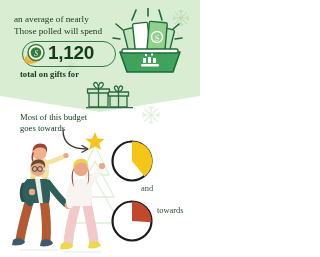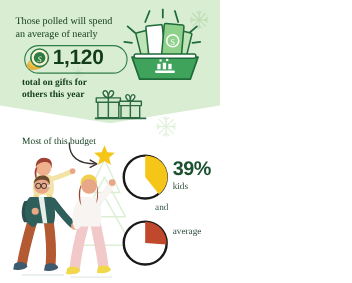--- a/index.html
+++ b/index.html
@@ -56,21 +56,21 @@
     color:#15401f;font-size:8.6px;line-height:11px;font-weight:bold;
   }
 
   
   .money-illo{position:absolute;left:110px;top:8px;width:80px;height:66px;z-index:4;}
   
   .gift-illo{position:absolute;left:86px;top:78px;width:48px;height:32px;z-index:4;}
 
   
   .budget-text{
-    position:absolute;left:20px;top:123px;width:92px;z-index:6;
+    position:absolute;left:20px;top:112px;width:92px;z-index:6;
     color:#15401f;font-size:8.6px;line-height:11px;
   }
   .curve-arrow{position:absolute;left:60px;top:128px;width:44px;height:26px;z-index:6;}
 
   .tree{position:absolute;left:66px;top:131px;width:58px;height:106px;z-index:2;}
   .people{position:absolute;left:2px;top:141px;width:106px;height:116px;z-index:5;}
 
   
   .pie{position:absolute;z-index:6;}
   .pie-kids{left:110px;top:139px;width:44px;height:44px;}
@@ -140,39 +140,38 @@
           <line x1="10" y1="15.5" x2="12.2" y2="17.4"></line>
         <line x1="4.5" y1="10" x2="2.6" y2="7.8"></line>
           <line x1="4.5" y1="10" x2="2.6" y2="12.2"></line>
         <line x1="15.5" y1="10" x2="17.4" y2="7.8"></line>
           <line x1="15.5" y1="10" x2="17.4" y2="12.2"></line>
       </g>
     </svg>
   </div>
 
   <div class="top-text">
+    <div>an average of nearly</div>
     <div>Those polled will spend</div>
-    <div>an average of nearly</div>
   </div>
 
   <div class="amount-pill"></div>
   <div class="coin">
     <svg width="28" height="24" viewBox="0 0 28 24">
       <ellipse cx="11" cy="16" rx="9" ry="5.2" fill="#e8b23c" transform="rotate(-18 11 16)"></ellipse>
       <ellipse cx="13" cy="13" rx="9" ry="5.2" fill="#f2c55a" transform="rotate(-18 13 13)"></ellipse>
       <circle cx="14" cy="10.5" r="8" fill="#fdf3d4" stroke="#2f7d46" stroke-width="1.5"></circle>
       <circle cx="14" cy="10.5" r="5.3" fill="#2f7d46"></circle>
       <text x="14" y="14" font-size="7.5" font-family="Liberation Serif, serif" font-style="italic" fill="#fdf3d4" text-anchor="middle">S</text>
     </svg>
   </div>
   <div class="amount-value">1,120</div>
 
   <div class="total-text">
     <div>total on gifts for</div>
-    <div>others this year</div>
   </div>
 
   <div class="money-illo">
     <svg width="80" height="66" viewBox="0 0 80 66">
       <g stroke="#1f6b39" stroke-width="1.6" stroke-linecap="round" fill="none">
         <line x1="22" y1="12" x2="26" y2="2"></line>
         <line x1="38" y1="8" x2="38" y2="0"></line>
         <line x1="52" y1="12" x2="49" y2="2"></line>
         <line x1="13" y1="22" x2="6" y2="16"></line>
         <line x1="62" y1="22" x2="69" y2="16"></line>
@@ -215,20 +214,21 @@
         <line x1="32.5" y1="14" x2="32.5" y2="29"></line>
         <path d="M32.5 14 C28.5 13 27 8.5 30 8 C32.2 7.8 32.5 11.8 32.5 14 Z" fill="#e6f3e1"></path>
         <path d="M32.5 14 C36.5 13 38 8.5 35 8 C32.8 7.8 32.5 11.8 32.5 14 Z" fill="#e6f3e1"></path>
       </g>
       <line x1="0" y1="29.6" x2="47" y2="29.6" stroke="#2d6b43" stroke-width="1.4"></line>
     </svg>
   </div>
 
   <div class="budget-text">
     <div>Most of this budget</div>
+    <div>goes towards</div>
   </div>
 
   <div class="curve-arrow">
     <svg width="44" height="26" viewBox="0 0 44 26">
       <path d="M3 2 C3 14 10 21 27 21" fill="none" stroke="#3d3530" stroke-width="1.3" stroke-linecap="round"></path>
       <path d="M22 17.5 L28 21 L22 24.2" fill="none" stroke="#3d3530" stroke-width="1.3" stroke-linecap="round" stroke-linejoin="round"></path>
     </svg>
   </div>
 
   <div class="tree">
@@ -308,32 +308,28 @@
   </div>
 
   <div class="pie pie-kids">
     <svg width="44" height="44" viewBox="0 0 44 44">
       <circle cx="22" cy="22" r="19.5" fill="#ffffff" stroke="#1a1a1a" stroke-width="2.2"></circle>
 
       <path d="M22 22 L22 2.5 A19.5 19.5 0 0 1 34.5 37.5 Z" fill="#f5c518"></path>
     </svg>
   </div>
 
-  <div class="stat stat-kids">
-    <div class="stat-pct">39%</div>
-    <div class="stat-label">kids</div>
-  </div>
 
   <div class="and-text">and</div>
 
   <div class="pie pie-partners">
     <svg width="44" height="44" viewBox="0 0 44 44">
       <circle cx="22" cy="22" r="19.5" fill="#ffffff" stroke="#1a1a1a" stroke-width="2.2"></circle>
 
       <path d="M22 22 L22 2.5 A19.5 19.5 0 0 1 41.4 23.2 Z" fill="#c0482c"></path>
     </svg>
   </div>
 
   <div class="stat stat-partners">
-    <div class="stat-label">average</div>
+    <div class="stat-label">towards</div>
   </div>
 
 </div>
 
 </body></html>

